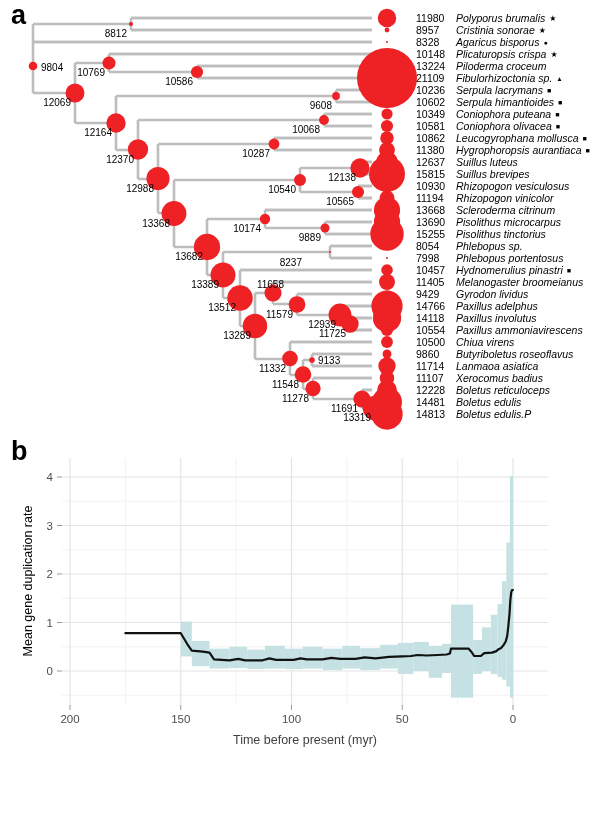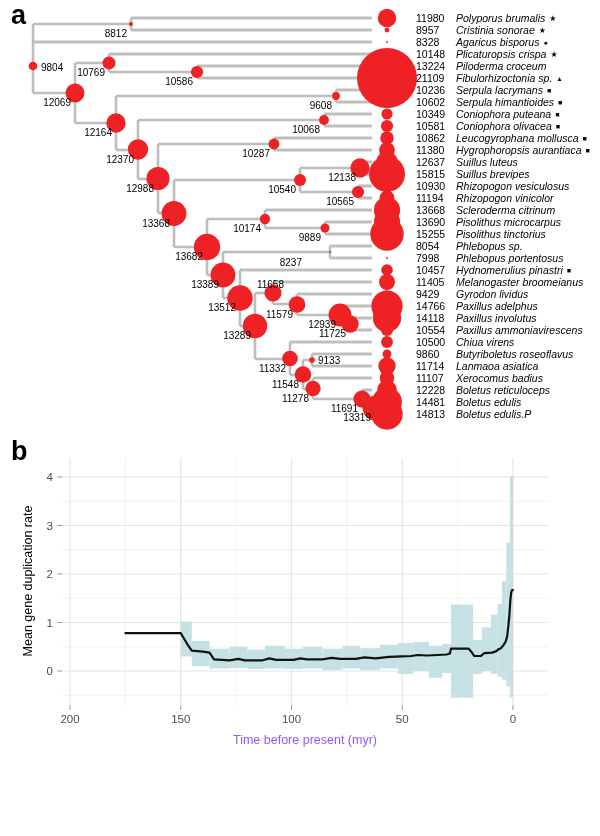--- a/index.html
+++ b/index.html
@@ -5,21 +5,21 @@
   html,body{margin:0;padding:0;background:#ffffff;}
   .fig{position:relative;width:600px;height:836px;background:#ffffff;overflow:hidden;
        font-family:"Liberation Sans",sans-serif;}
   .plabel{position:absolute;font-size:27px;font-weight:bold;color:#000;line-height:1;}
   #pa{left:11px;top:2px;}
   #pb{left:11px;top:438px;}
   svg{position:absolute;left:0;display:block;}
   #treeSvg{top:0;}
   #rateSvg{top:436px;}
   #xtitle{position:absolute;left:155px;top:733px;width:300px;text-align:center;
-          font-size:12.5px;color:#8b5cf6;}
+          font-size:12.5px;color:#404040;}
   #ytitle{position:absolute;left:-80px;top:572px;width:220px;height:18px;text-align:center;
           font-size:12.5px;color:#000;transform:rotate(-90deg);transform-origin:center;}
 </style>
 </head>
 <body>
 
 <div class="fig">
   <div class="plabel" id="pa">a</div>
   <svg id="treeSvg" width="600" height="436" viewBox="0 0 600 436">
       <g stroke="#bdbdbd" stroke-width="2.6" fill="none">

